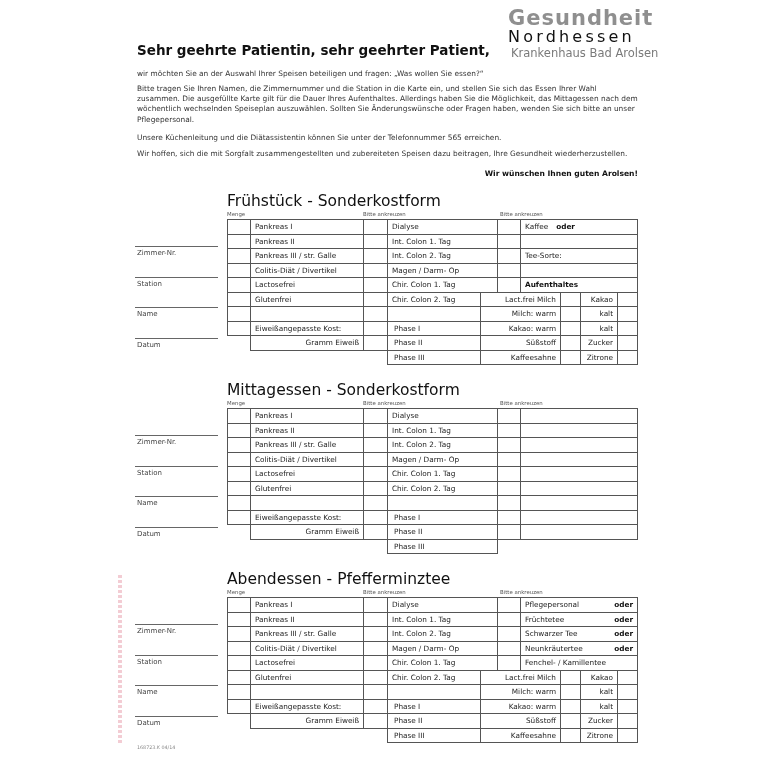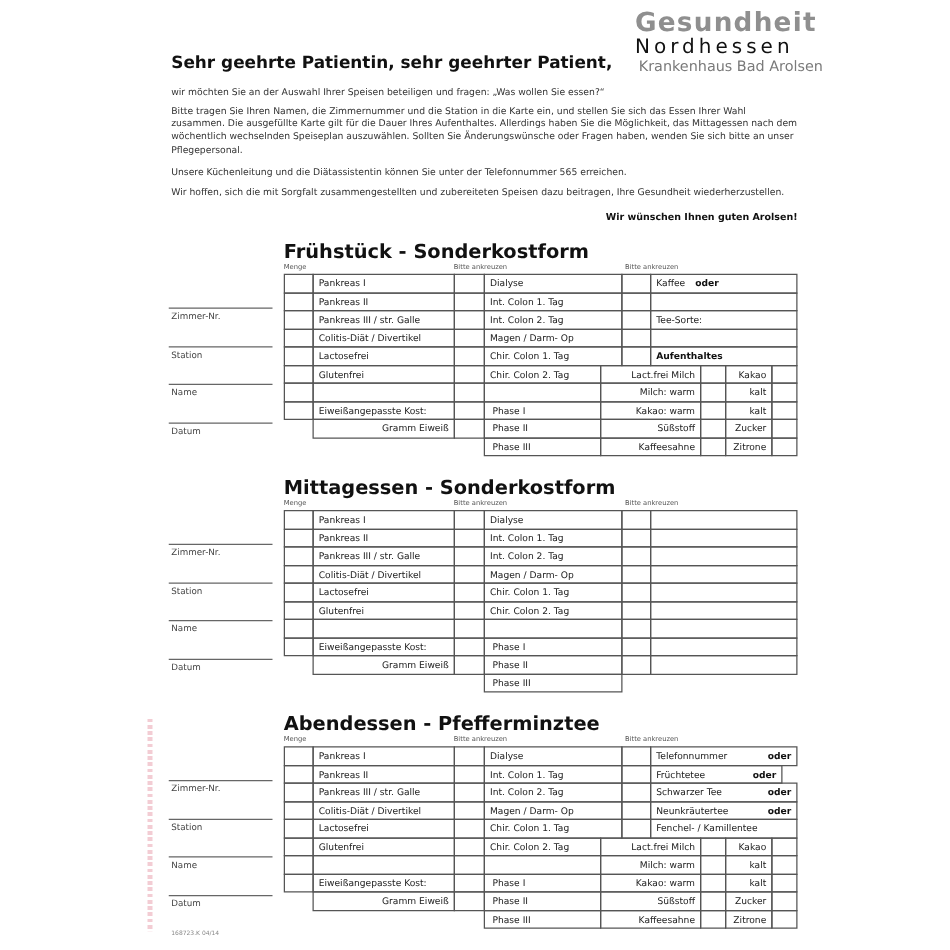--- a/index.html
+++ b/index.html
@@ -6,21 +6,21 @@
   body { width:760px; height:760px; position:relative; overflow:hidden;
          font-family:"DejaVu Sans", "Liberation Sans", sans-serif; color:#222; }
   .abs { position:absolute; }
   
   .logo-1 { left:508px; top:6px; font-size:21px; color:#8f8f8f; font-weight:bold; letter-spacing:1px; font-family:"DejaVu Sans", sans-serif; }
   .logo-2 { left:508px; top:27px; font-size:16px; color:#111; letter-spacing:3.2px; font-family:"DejaVu Sans", sans-serif; }
   .logo-3 { left:511px; top:46px; font-size:11.5px; color:#7a7a7a; font-family:"DejaVu Sans", sans-serif; }
   .greeting { left:137px; top:42px; font-size:13.5px; font-weight:bold; color:#111; font-family:"DejaVu Sans", sans-serif; }
   .para { left:137px; width:502px; font-size:7.4px; line-height:10.2px; color:#333; }
   .closing { right:122px; top:169px; font-size:7.6px; font-weight:bold; color:#111; }
-  .sec-title { left:227px; font-size:15.5px; font-weight:bold; color:#111; font-family:"DejaVu Sans", sans-serif; }
+  .sec-title { left:227px; font-size:15.5px; font-weight:normal; color:#111; font-family:"DejaVu Sans", sans-serif; }
   .hdr { font-size:5.4px; color:#555; }
   .field-line { left:135px; width:83px; border-top:1px solid #666; height:0; }
   .field-label { left:137px; font-size:7px; color:#444; }
   .cell { position:absolute; box-sizing:border-box; border:1px solid #555; font-size:7.3px; color:#222;
           display:flex; align-items:center; padding:0 4px; white-space:nowrap; overflow:hidden; }
   .cell.r { justify-content:flex-end; }
   .cell .b { font-weight:bold; color:#111; }
   .cell .sp { flex:1; }
   .margin-mark { left:118px; top:575px; width:4px; height:170px;
                  background:repeating-linear-gradient(to bottom,#e9a3b0 0 3px,#fff 3px 5px); opacity:.55; }
@@ -244,26 +244,26 @@
     <div class="cell" style="left: 387px; top: 626px; width: 111px; height: 15.5px;">Int. Colon 2. Tag</div>
     <div class="cell" style="left: 387px; top: 640.5px; width: 111px; height: 15.5px;">Magen / Darm- Op</div>
     <div class="cell" style="left: 387px; top: 655px; width: 111px; height: 15.5px;">Chir. Colon 1. Tag</div>
     <div class="cell" style="left: 387px; top: 669.5px; width: 94px; height: 15.5px;">Chir. Colon 2. Tag</div>
     <div class="cell" style="left: 387px; top: 684px; width: 94px; height: 15.5px;"></div>
     <div class="cell" style="left: 387px; top: 698.5px; width: 94px; height: 15.5px; padding-left: 6px;">Phase I</div>
     <div class="cell" style="left: 387px; top: 713px; width: 94px; height: 15.5px; padding-left: 6px;">Phase II</div>
     <div class="cell" style="left: 387px; top: 727.5px; width: 94px; height: 15.5px; padding-left: 6px;">Phase III</div>
     <div class="cell" style="left: 497px; top: 597px; width: 24px; height: 15.5px;"></div>
     <div class="cell" style="left: 520px; top: 597px; width: 118px; height: 15.5px;">
-      <span>Telefonnummer</span>
+      <span>Pflegepersonal</span>
       <span class="sp" style="max-width: 100px;"></span>
       <span class="b">oder</span>
     </div>
     <div class="cell" style="left: 497px; top: 611.5px; width: 24px; height: 15.5px;"></div>
-    <div class="cell" style="left: 520px; top: 611.5px; width: 106px; height: 15.5px;">
+    <div class="cell" style="left: 520px; top: 611.5px; width: 118px; height: 15.5px;">
       <span>Früchtetee</span>
       <span class="sp" style="max-width: 100px;"></span>
       <span class="b">oder</span>
     </div>
     <div class="cell" style="left: 497px; top: 626px; width: 24px; height: 15.5px;"></div>
     <div class="cell" style="left: 520px; top: 626px; width: 118px; height: 15.5px;">
       <span>Schwarzer Tee</span>
       <span class="sp" style="max-width: 100px;"></span>
       <span class="b">oder</span>
     </div>

